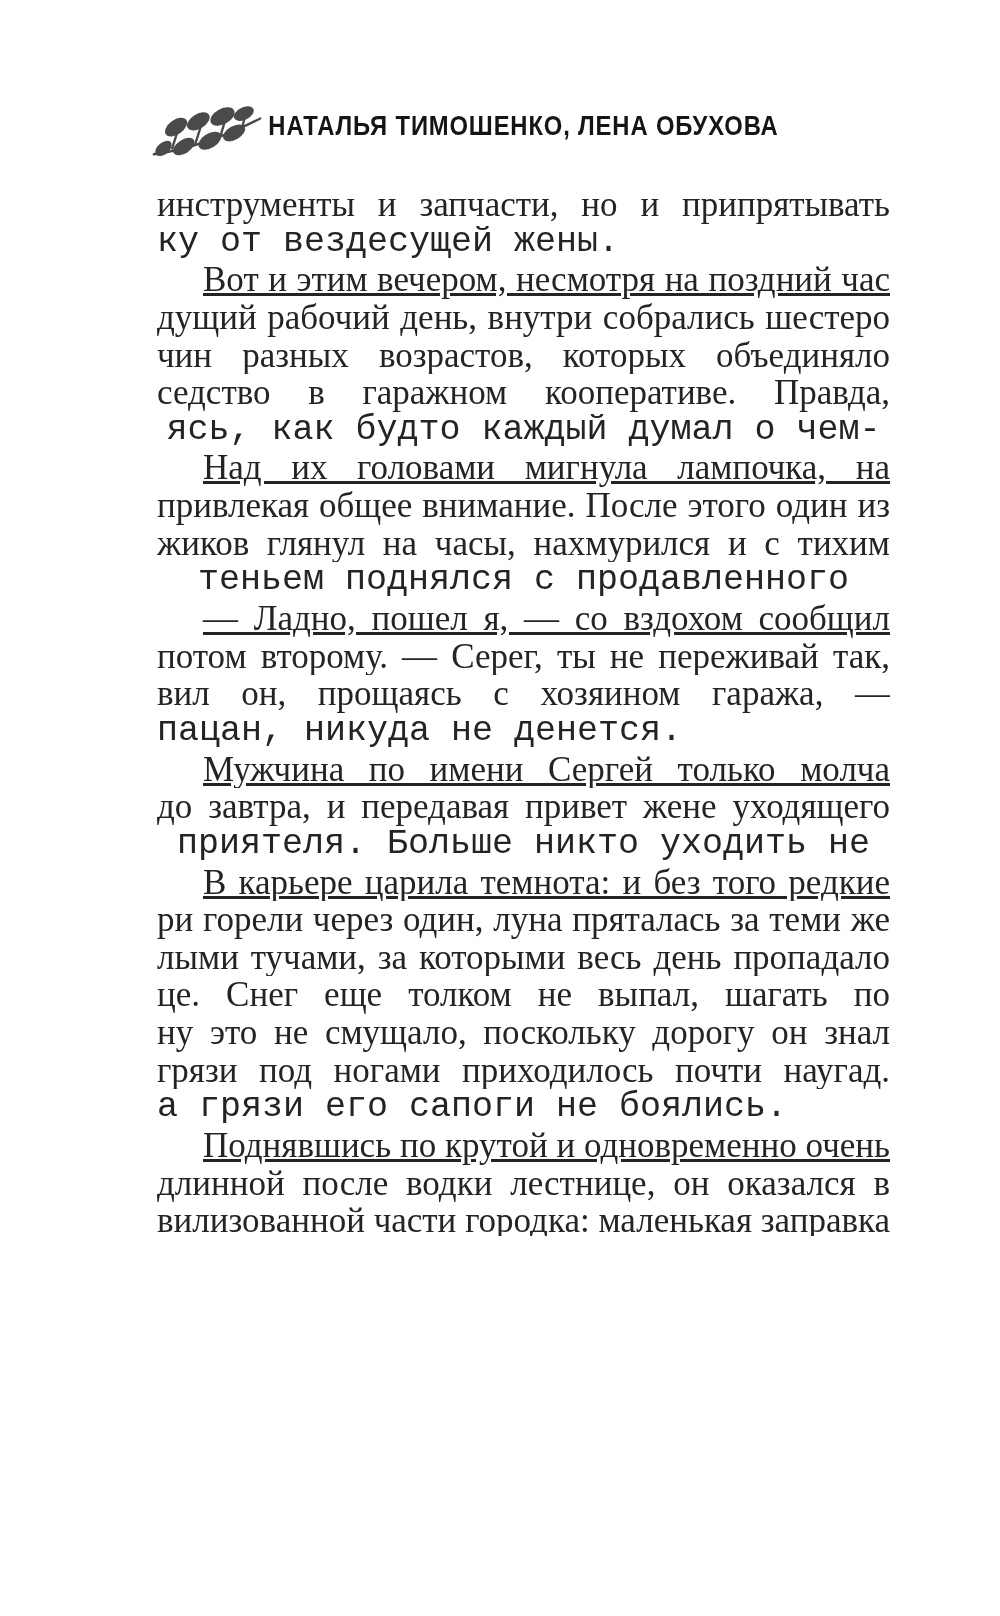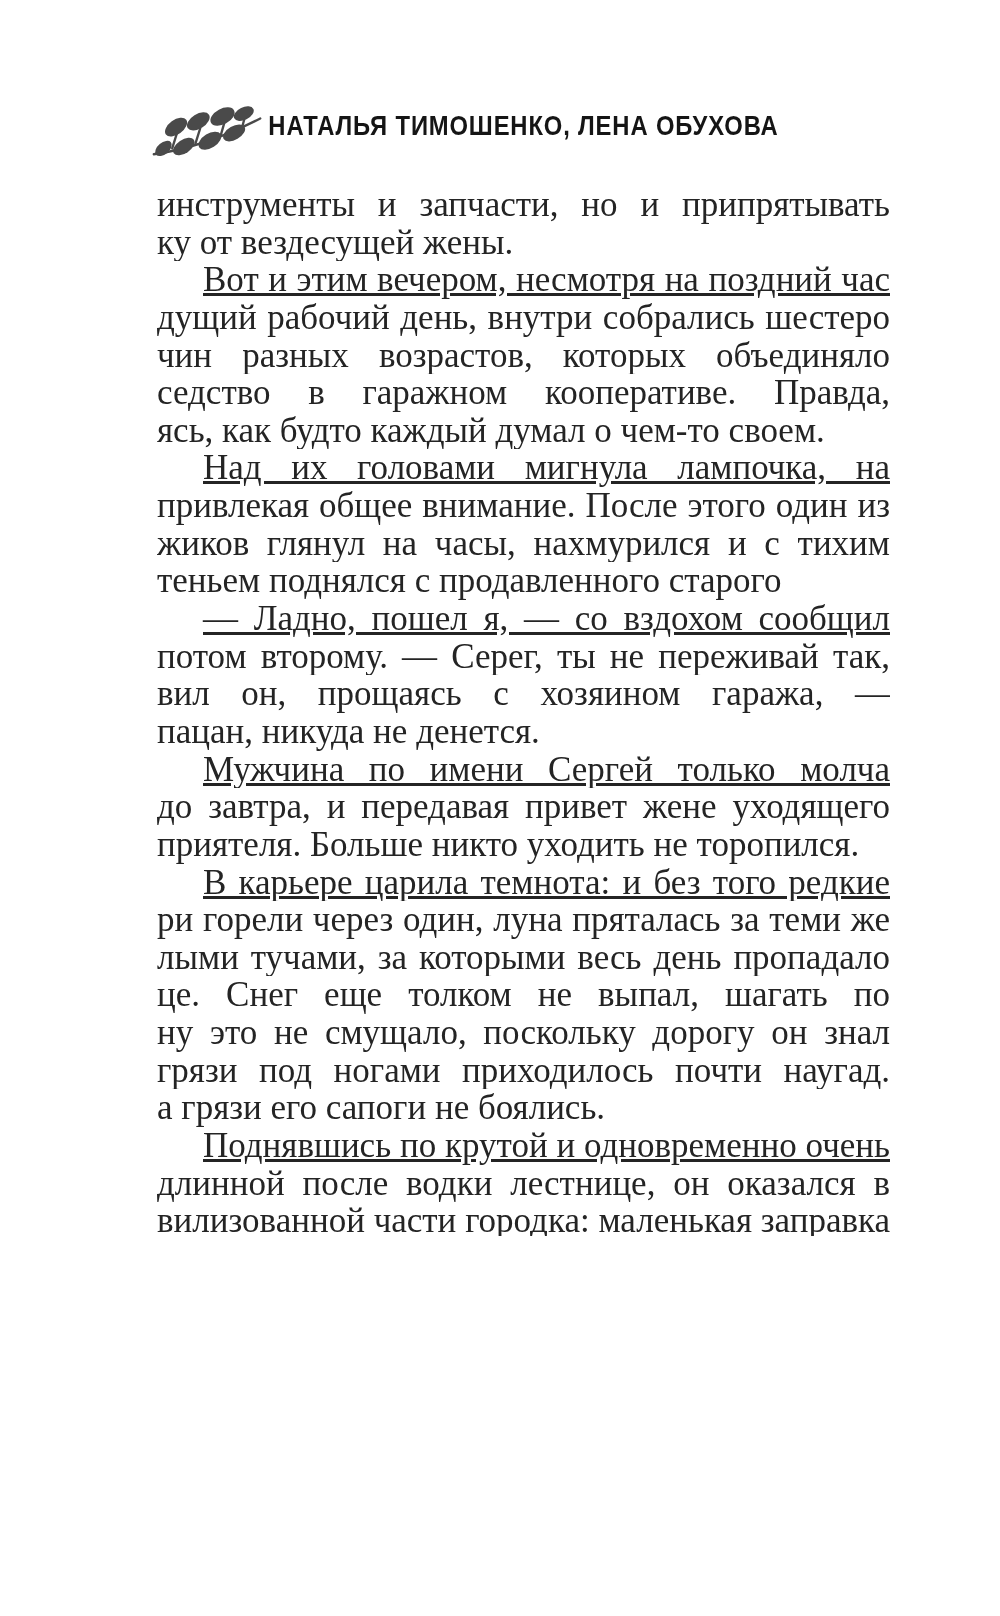--- a/index.html
+++ b/index.html
@@ -47,22 +47,23 @@
   .line {
     height: 37.65px;
     line-height: 37.65px;
     text-align: justify;
     text-align-last: justify;
     text-justify: inter-word;
     overflow: hidden;
   }
   .line.indent { text-indent: 46px; text-decoration: underline; }
   .line.last {
-    text-align: left;
+    text-align: center;
     text-align-last: left;
+    font-family: Liberation Mono, monospace;
   }
   .page-number {
     position: absolute;
     left: 157px; top: 1436px;
     width: 733px;
     text-align: center;
     font-family: "DejaVu Serif", serif;
     font-size: 29px;
     color: var(--ink, #242424);
     letter-spacing: 2px;

